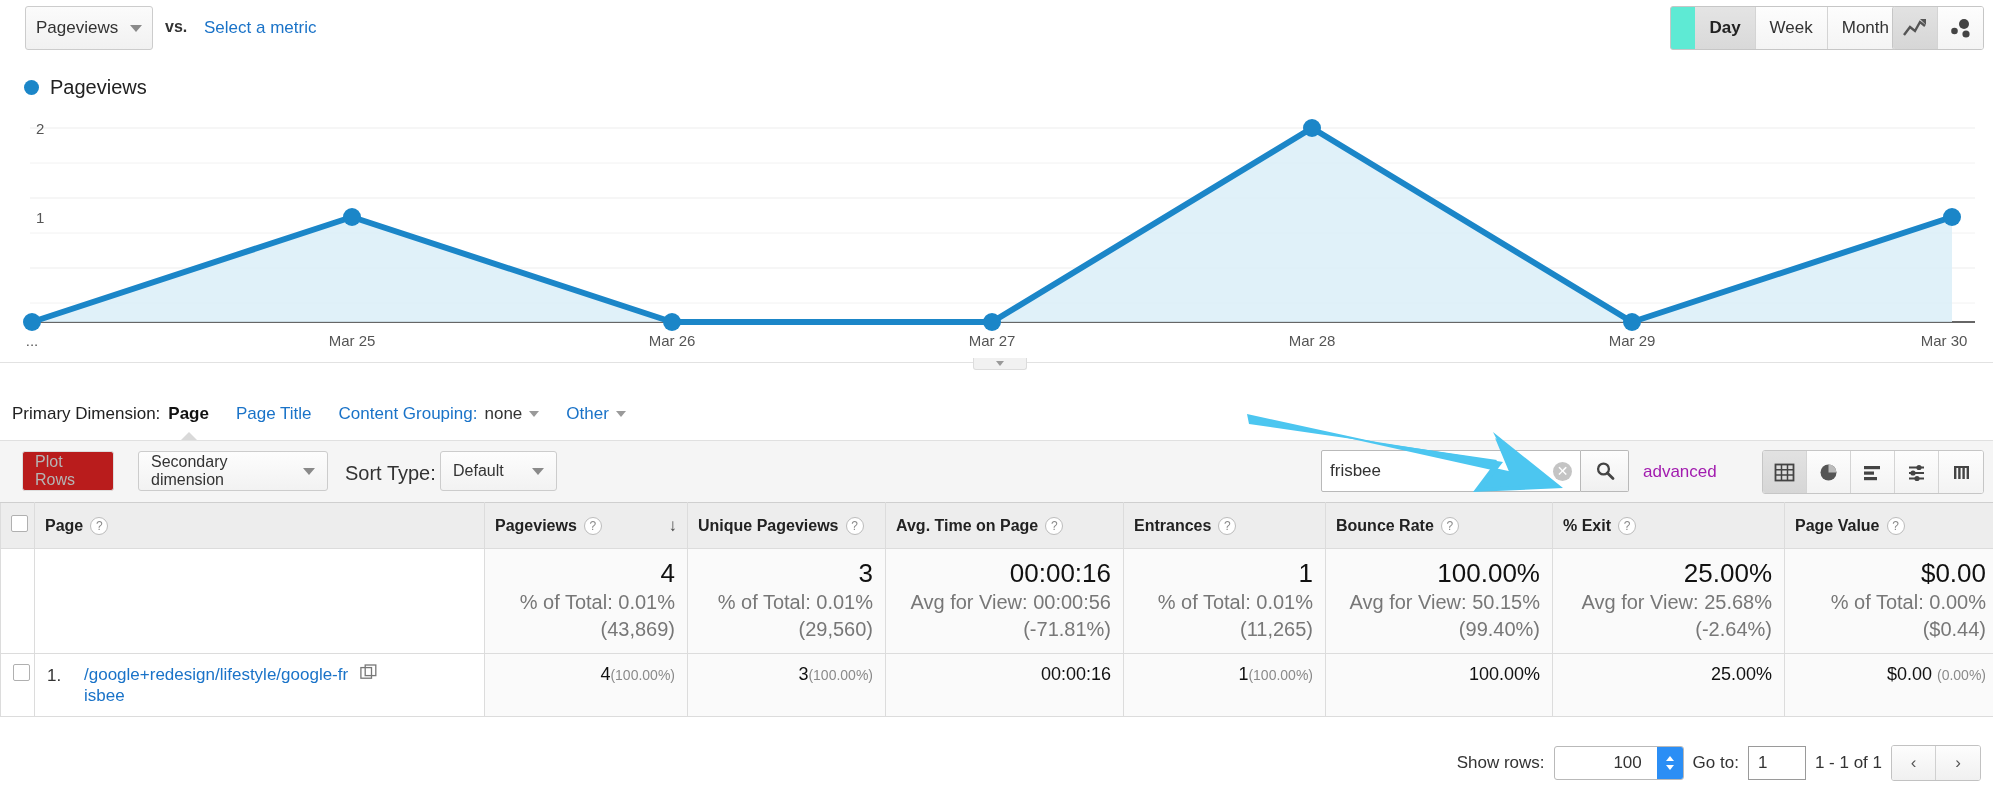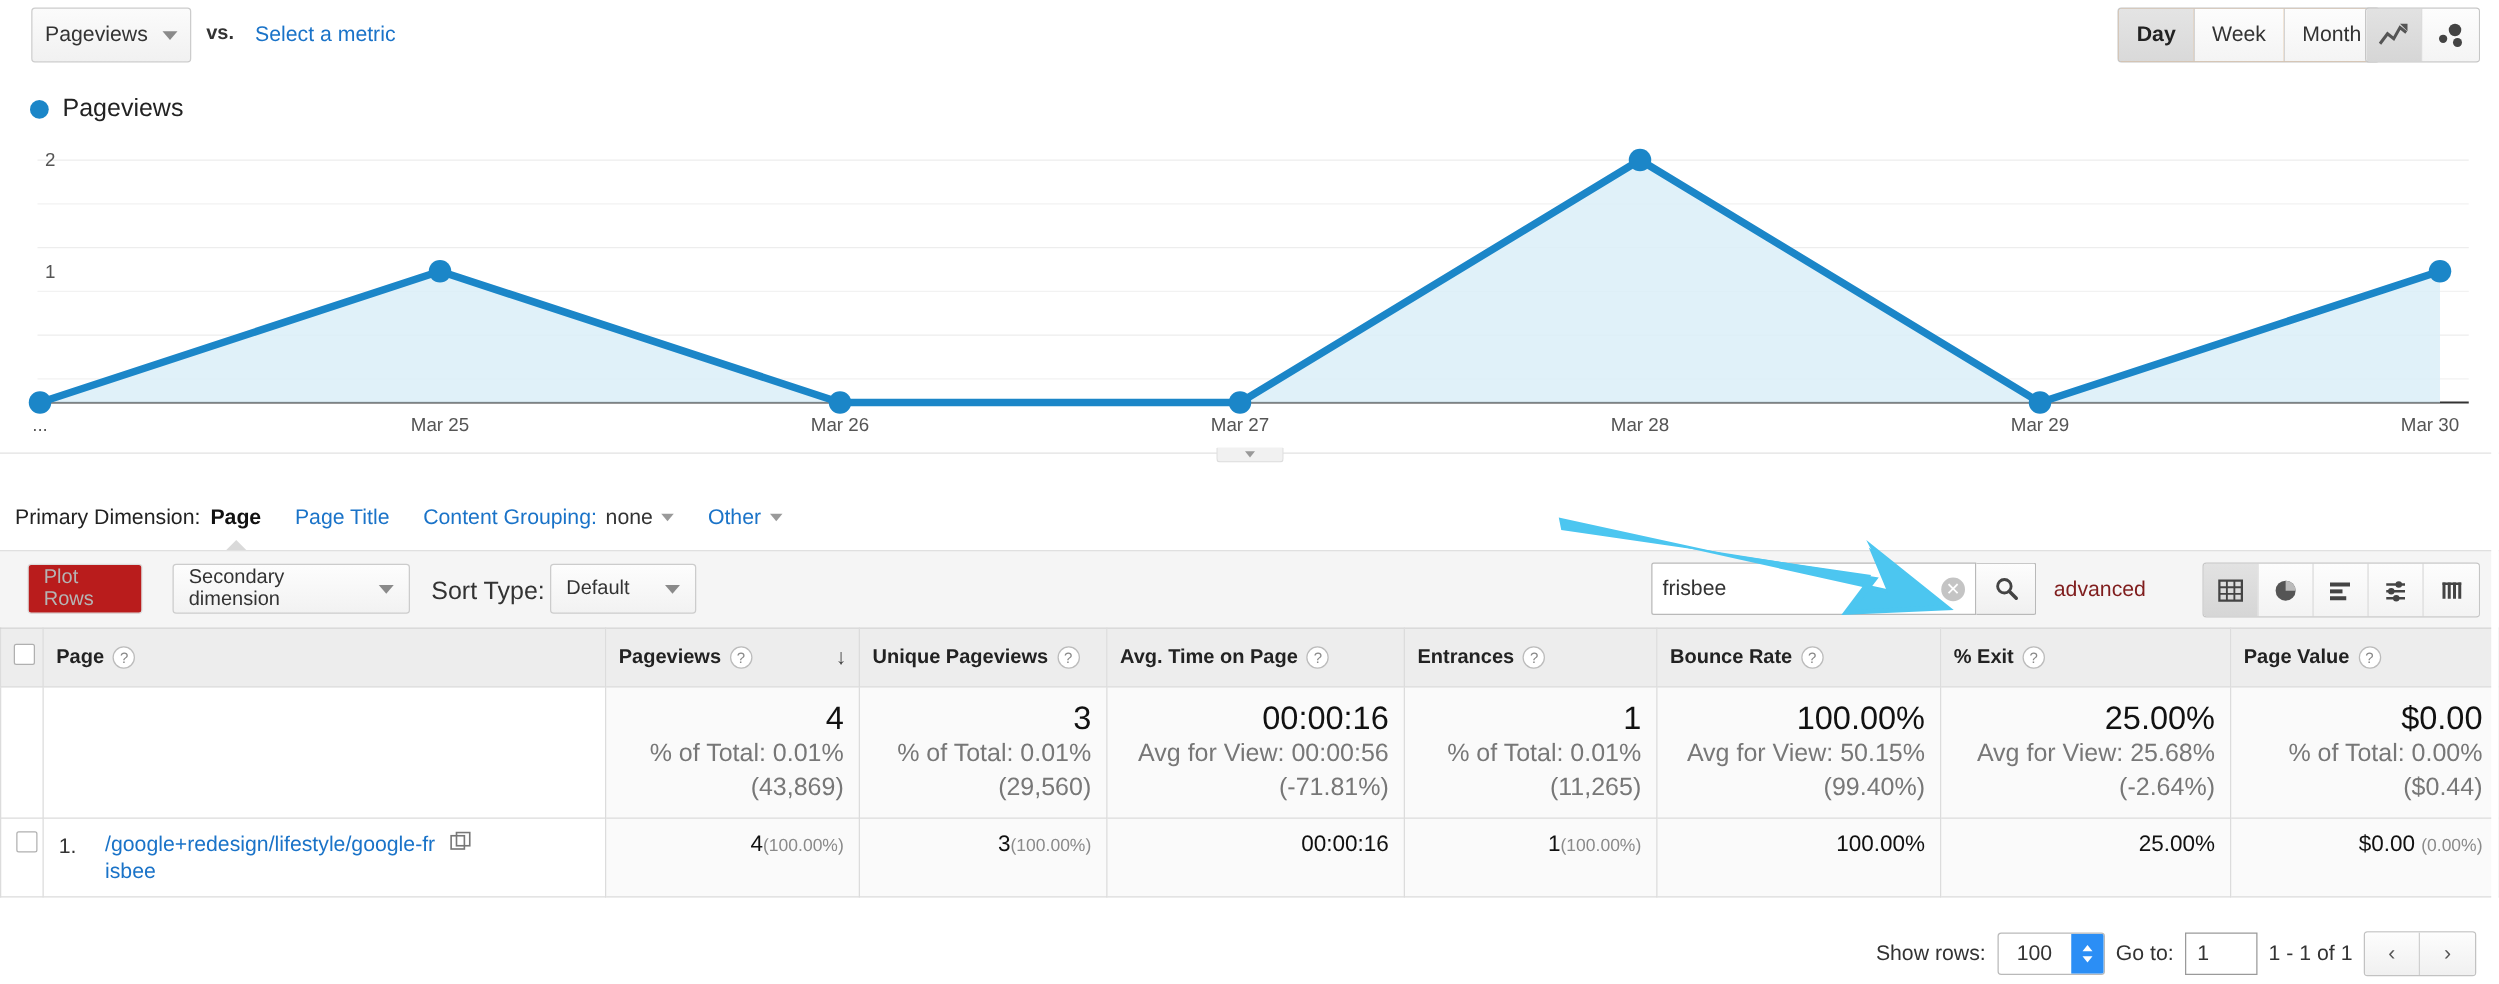--- a/index.html
+++ b/index.html
@@ -25,21 +25,21 @@
   .metric-select .lbl { flex: 1; }
   .caret-dn {
     width: 0; height: 0;
     border-left: 6px solid transparent; border-right: 6px solid transparent;
     border-top: 7px solid #8a8a8a;
   }
   .vs-text { position: absolute; left: 165px; top: 18px; font-size: 16px; font-weight: bold; color: #333; }
   .select-metric-link { position: absolute; left: 204px; top: 18px; font-size: 17px; color: #1a73c8; cursor: pointer; }
 
   .seg-group { position: absolute; right: 95px; top: 6px; display: flex;
-    border: 1px solid #c6c6c6; border-radius: 3px; overflow: hidden; background: #fdba74; }
+    border: 1px solid #c6c6c6; border-radius: 3px; overflow: hidden; background: #5eead4; padding-left: 24px; }
   .seg-btn { height: 42px; min-width: 58px; padding: 0 14px;
     display: flex; align-items: center; justify-content: center;
     font-size: 17px; color: #333; background: linear-gradient(#fdfdfd,#f4f4f4);
     border-right: 1px solid #d4d4d4; cursor: pointer; }
   .seg-btn:last-child { border-right: none; }
   .seg-btn.active { background: linear-gradient(#e4e4e4,#d9d9d9); font-weight: bold; color: #222; }
 
   .icon-group { position: absolute; right: 15px; top: 6px; display: flex;
     border: 1px solid #c6c6c6; border-radius: 3px; overflow: hidden; background: #fff; }
   .icon-btn { width: 45px; height: 42px; display: flex; align-items: center; justify-content: center;
@@ -90,21 +90,21 @@
     border: 1px solid #b9b9b9; border-radius: 2px 0 0 2px; background: #fff;
     display: flex; align-items: center; padding: 0 8px; }
   .searchbox input { border: none; outline: none; flex: 1; font-size: 17px;
     font-family: "Liberation Sans", sans-serif; color: #333; background: transparent; }
   .clear-x { width: 19px; height: 19px; border-radius: 50%; background: #c4c4c4; color: #fff;
     font-size: 14px; line-height: 19px; text-align: center; cursor: pointer; flex: none; }
   .search-btn { position: absolute; top: 9px; left: 1581px; width: 48px; height: 42px;
     border: 1px solid #b9b9b9; border-left: none; border-radius: 0 2px 2px 0;
     background: linear-gradient(#fdfdfd,#f0f0f0); display: flex; align-items: center;
     justify-content: center; cursor: pointer; }
-  .adv-link { position: absolute; top: 21px; left: 1643px; font-size: 17px; color: #7f1d1d; cursor: pointer; }
+  .adv-link { position: absolute; top: 21px; left: 1643px; font-size: 17px; color: #a21caf; cursor: pointer; }
   .view-group { position: absolute; top: 9px; right: 15px; display: flex;
     border: 1px solid #c6c6c6; border-radius: 3px; overflow: hidden; background: #fff; }
   .view-btn { width: 44px; height: 42px; display: flex; align-items: center; justify-content: center;
     background: linear-gradient(#fdfdfd,#f3f3f3); border-right: 1px solid #d4d4d4; cursor: pointer; }
   .view-btn:last-child { border-right: none; }
   .view-btn.active { background: linear-gradient(#e2e2e2,#d6d6d6); }
 
   
   .gtable { position: absolute; left: 0; top: 502px; width: 1999px;
     border-collapse: collapse; font-size: 17px; table-layout: fixed; }
@@ -126,21 +126,21 @@
   .data-row td { height: 60px; background: #fafafa; text-align: right; font-size: 18px; color: #111; }
   .data-row td.pagecell { background: #fafafa; text-align: left; }
   .pct-sm { font-size: 14px; color: #8a8a8a; }
   .rownum { display: inline-block; width: 32px; font-size: 17px; color: #333; vertical-align: top; padding-top: 2px; }
   .page-link { color: #1a73c8; text-decoration: none; font-size: 17px; line-height: 1.25;
     display: inline-block; max-width: 265px; word-break: break-all; vertical-align: top; cursor: pointer; }
   .ext-icon { display: inline-block; margin-left: 6px; vertical-align: top; cursor: pointer; }
 
   
   .footer { position: absolute; right: 18px; top: 745px; display: flex; align-items: center; gap: 9px; font-size: 17px; color: #333; }
-  .rows-sel { display: flex; border: 1px solid #b9b9b9; border-radius: 3px; overflow: hidden; height: 34px; background: #fff; }
+  .rows-sel { display: flex; border: 1px solid #b9b9b9; border-radius: 3px; overflow: hidden; height: 34px; background: #fff; padding-left: 44px; }
   .rows-sel .num { width: 58px; display: flex; align-items: center; justify-content: center; font-size: 17px; }
   .stepper { width: 26px; background: #2b8ef5; display: flex; flex-direction: column;
     align-items: center; justify-content: center; gap: 2px; cursor: pointer; }
   .goto-input { width: 58px; height: 34px; border: 1px solid #9a9a9a; background: #fff;
     display: flex; align-items: center; padding-left: 9px; font-size: 17px; }
   .pager { display: flex; border: 1px solid #c2c2c2; border-radius: 3px; overflow: hidden; }
   .pg-btn { width: 44px; height: 34px; background: linear-gradient(#fdfdfd,#f0f0f0);
     display: flex; align-items: center; justify-content: center; font-size: 17px;
     color: #555; border-right: 1px solid #d0d0d0; cursor: pointer; }
   .pg-btn:last-child { border-right: none; }

